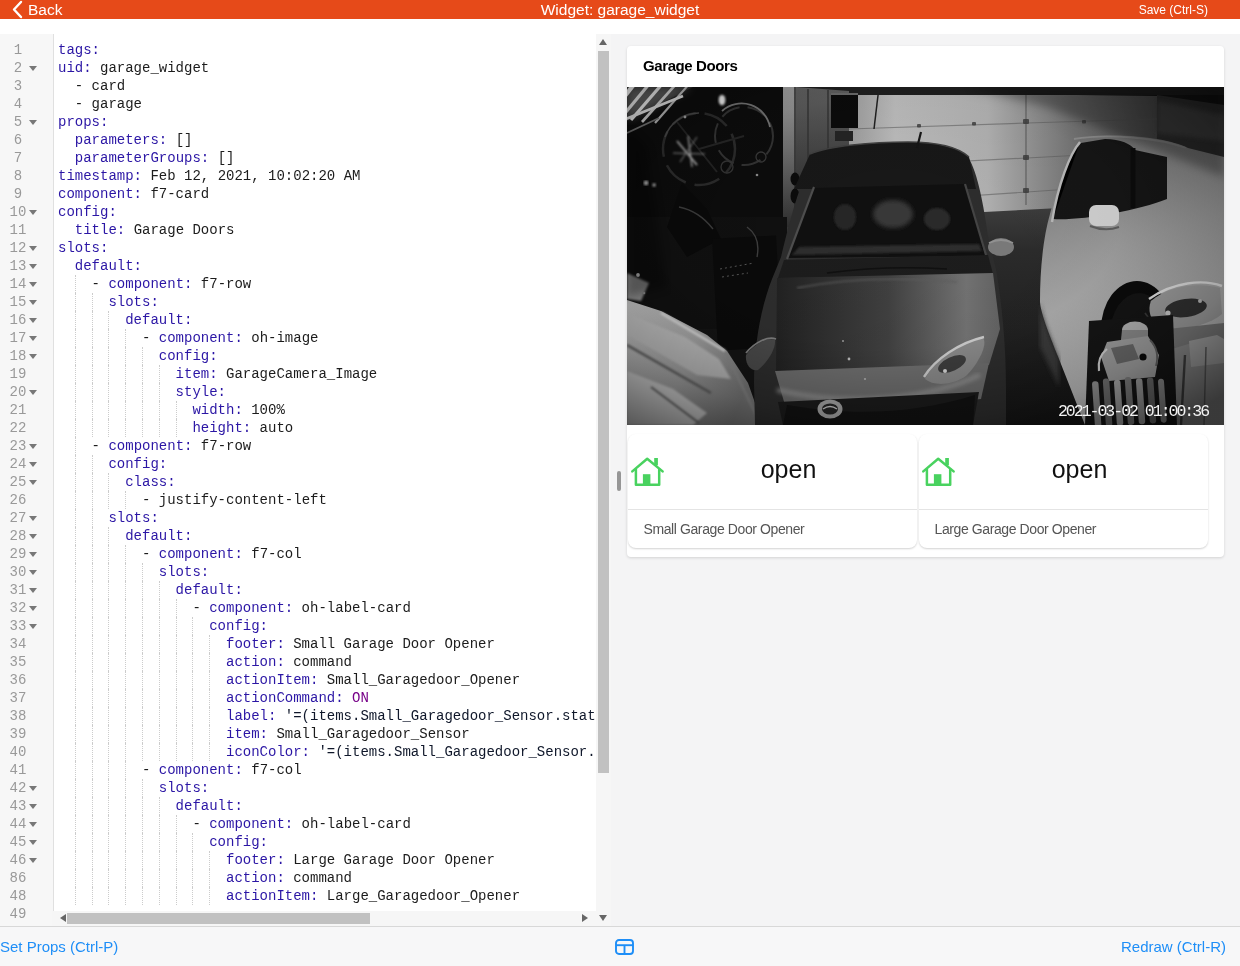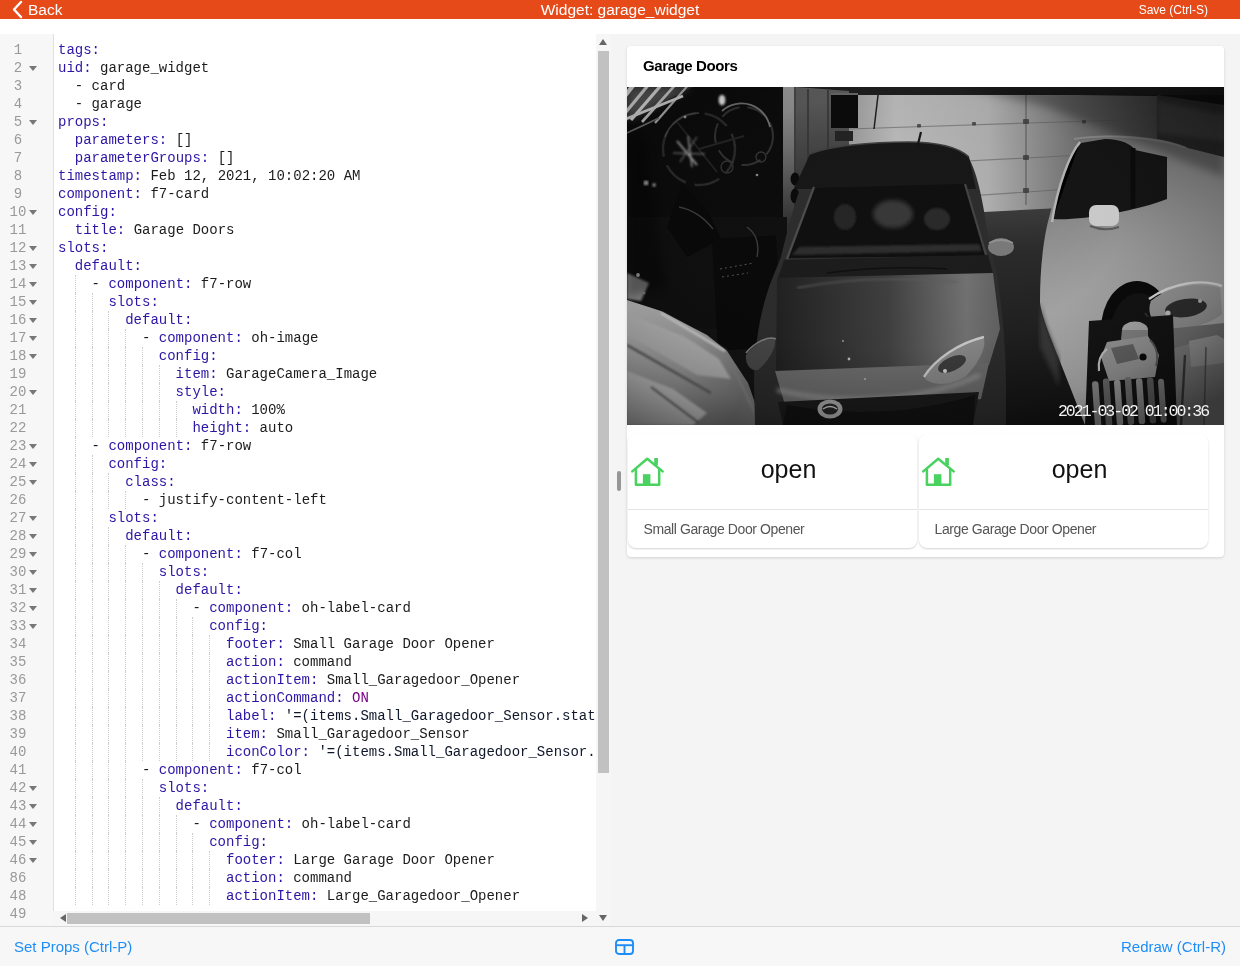--- a/index.html
+++ b/index.html
@@ -33,21 +33,21 @@
 #card .hd{height:39px;display:flex;align-items:center;padding:0 16px;font-size:15px;font-weight:bold;color:#000;letter-spacing:-0.4px}
 #img{position:absolute;left:0;top:41px;width:597px;height:338px;overflow:hidden}
 .lc{position:absolute;width:289px;height:114px;background:#fff;border-radius:8px;box-shadow:0 1px 2px rgba(0,0,0,0.18)}
 .lc .r1{height:75px;display:flex;align-items:center;padding:0 3px}
 .lc .op{flex:1;text-align:center;font-size:25px;color:#111;margin-top:-4px}
 .lc .dv{border-top:1px solid #e4e4e4}
 .lc .ft{height:38px;line-height:38px;padding:0 16px;font-size:14px;color:#555;letter-spacing:-0.4px}
 .psb{position:absolute;left:6px;top:437px;width:4px;height:20px;background:#969696;border-radius:2px}
 #bbar{position:absolute;left:0;top:926px;width:1240px;height:40px;background:#f7f7f8;border-top:1px solid #d8d8d8;display:flex;align-items:center}
 #bbar .lnk{color:#1e8ef7;font-size:15px}
-#bbar .l{margin-left:14px}
+#bbar .l{}
 #bbar .c{position:absolute;left:615px;top:12px}
 #bbar .r{position:absolute;right:14px}
 </style></head>
 <body>
 <div id="hdr">
     <span class="back"><svg width="11" height="19" viewBox="0 0 11 19" style="margin-right:5px">
 <polyline points="9,2 2,9.5 9,17" fill="none" stroke="#fff" stroke-width="2.4" stroke-linecap="round" stroke-linejoin="round"></polyline>
 </svg>Back</span>
     <div class="ttl">Widget: garage_widget</div>
     <span class="sv">Save (Ctrl-S)</span>

